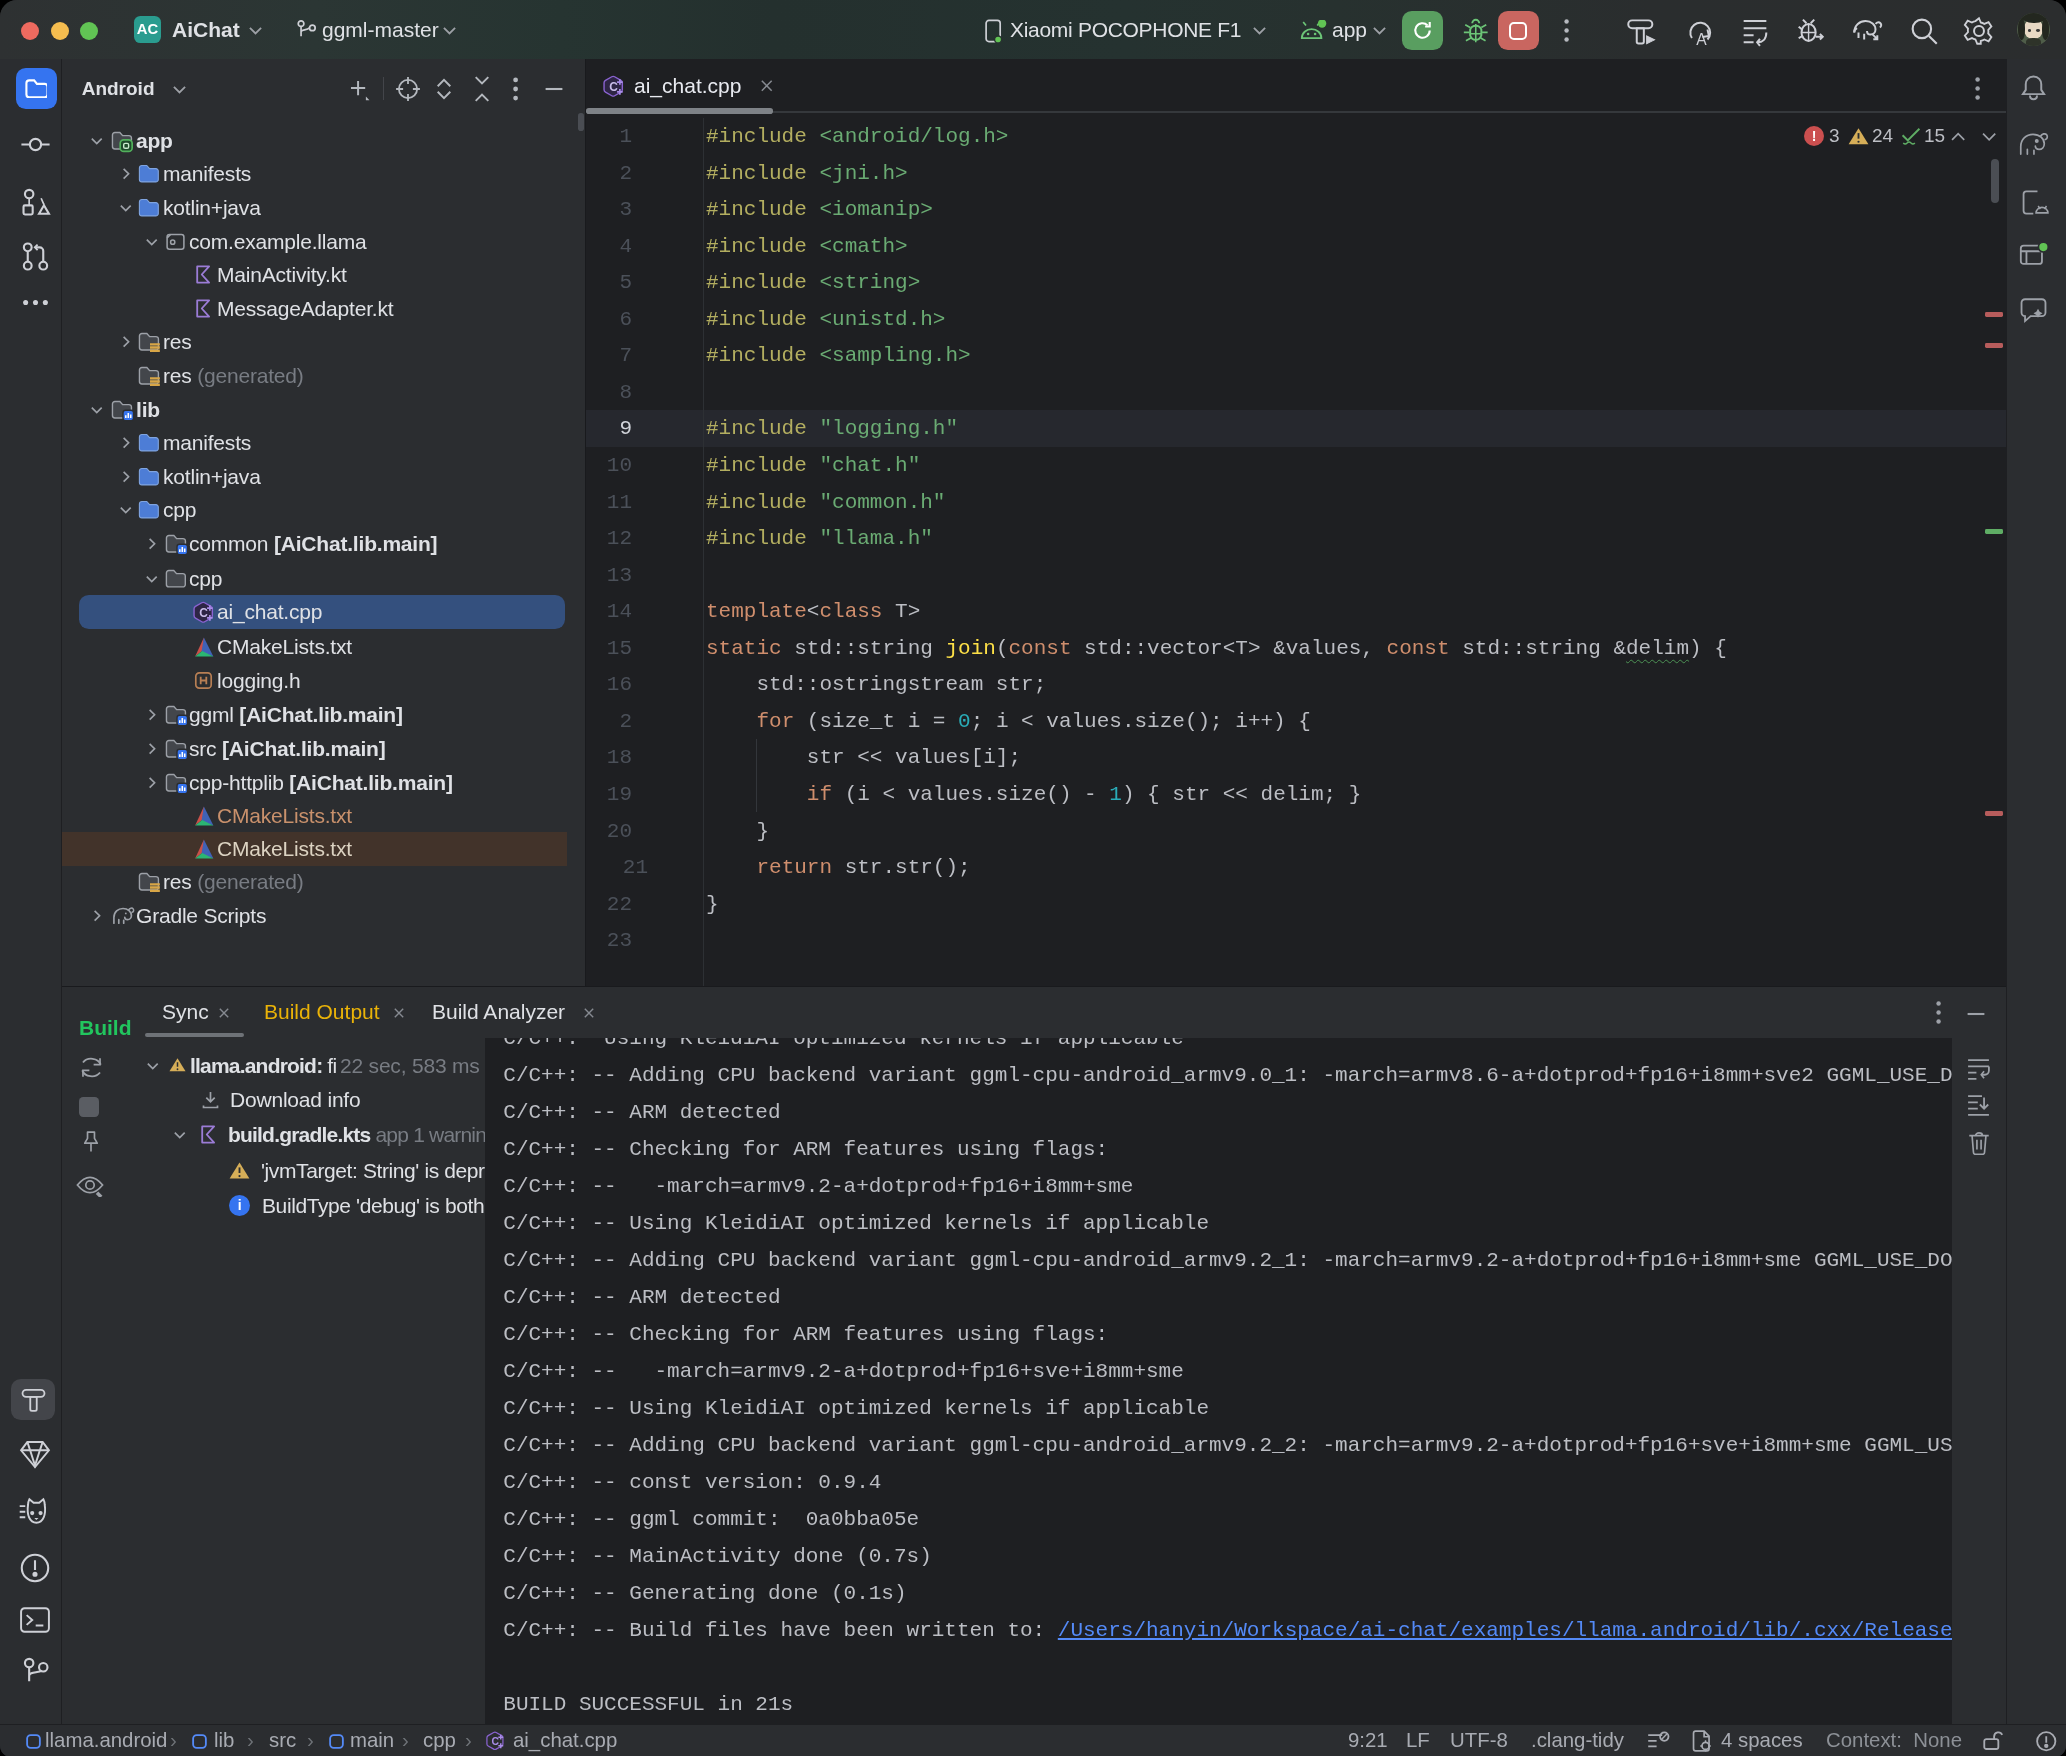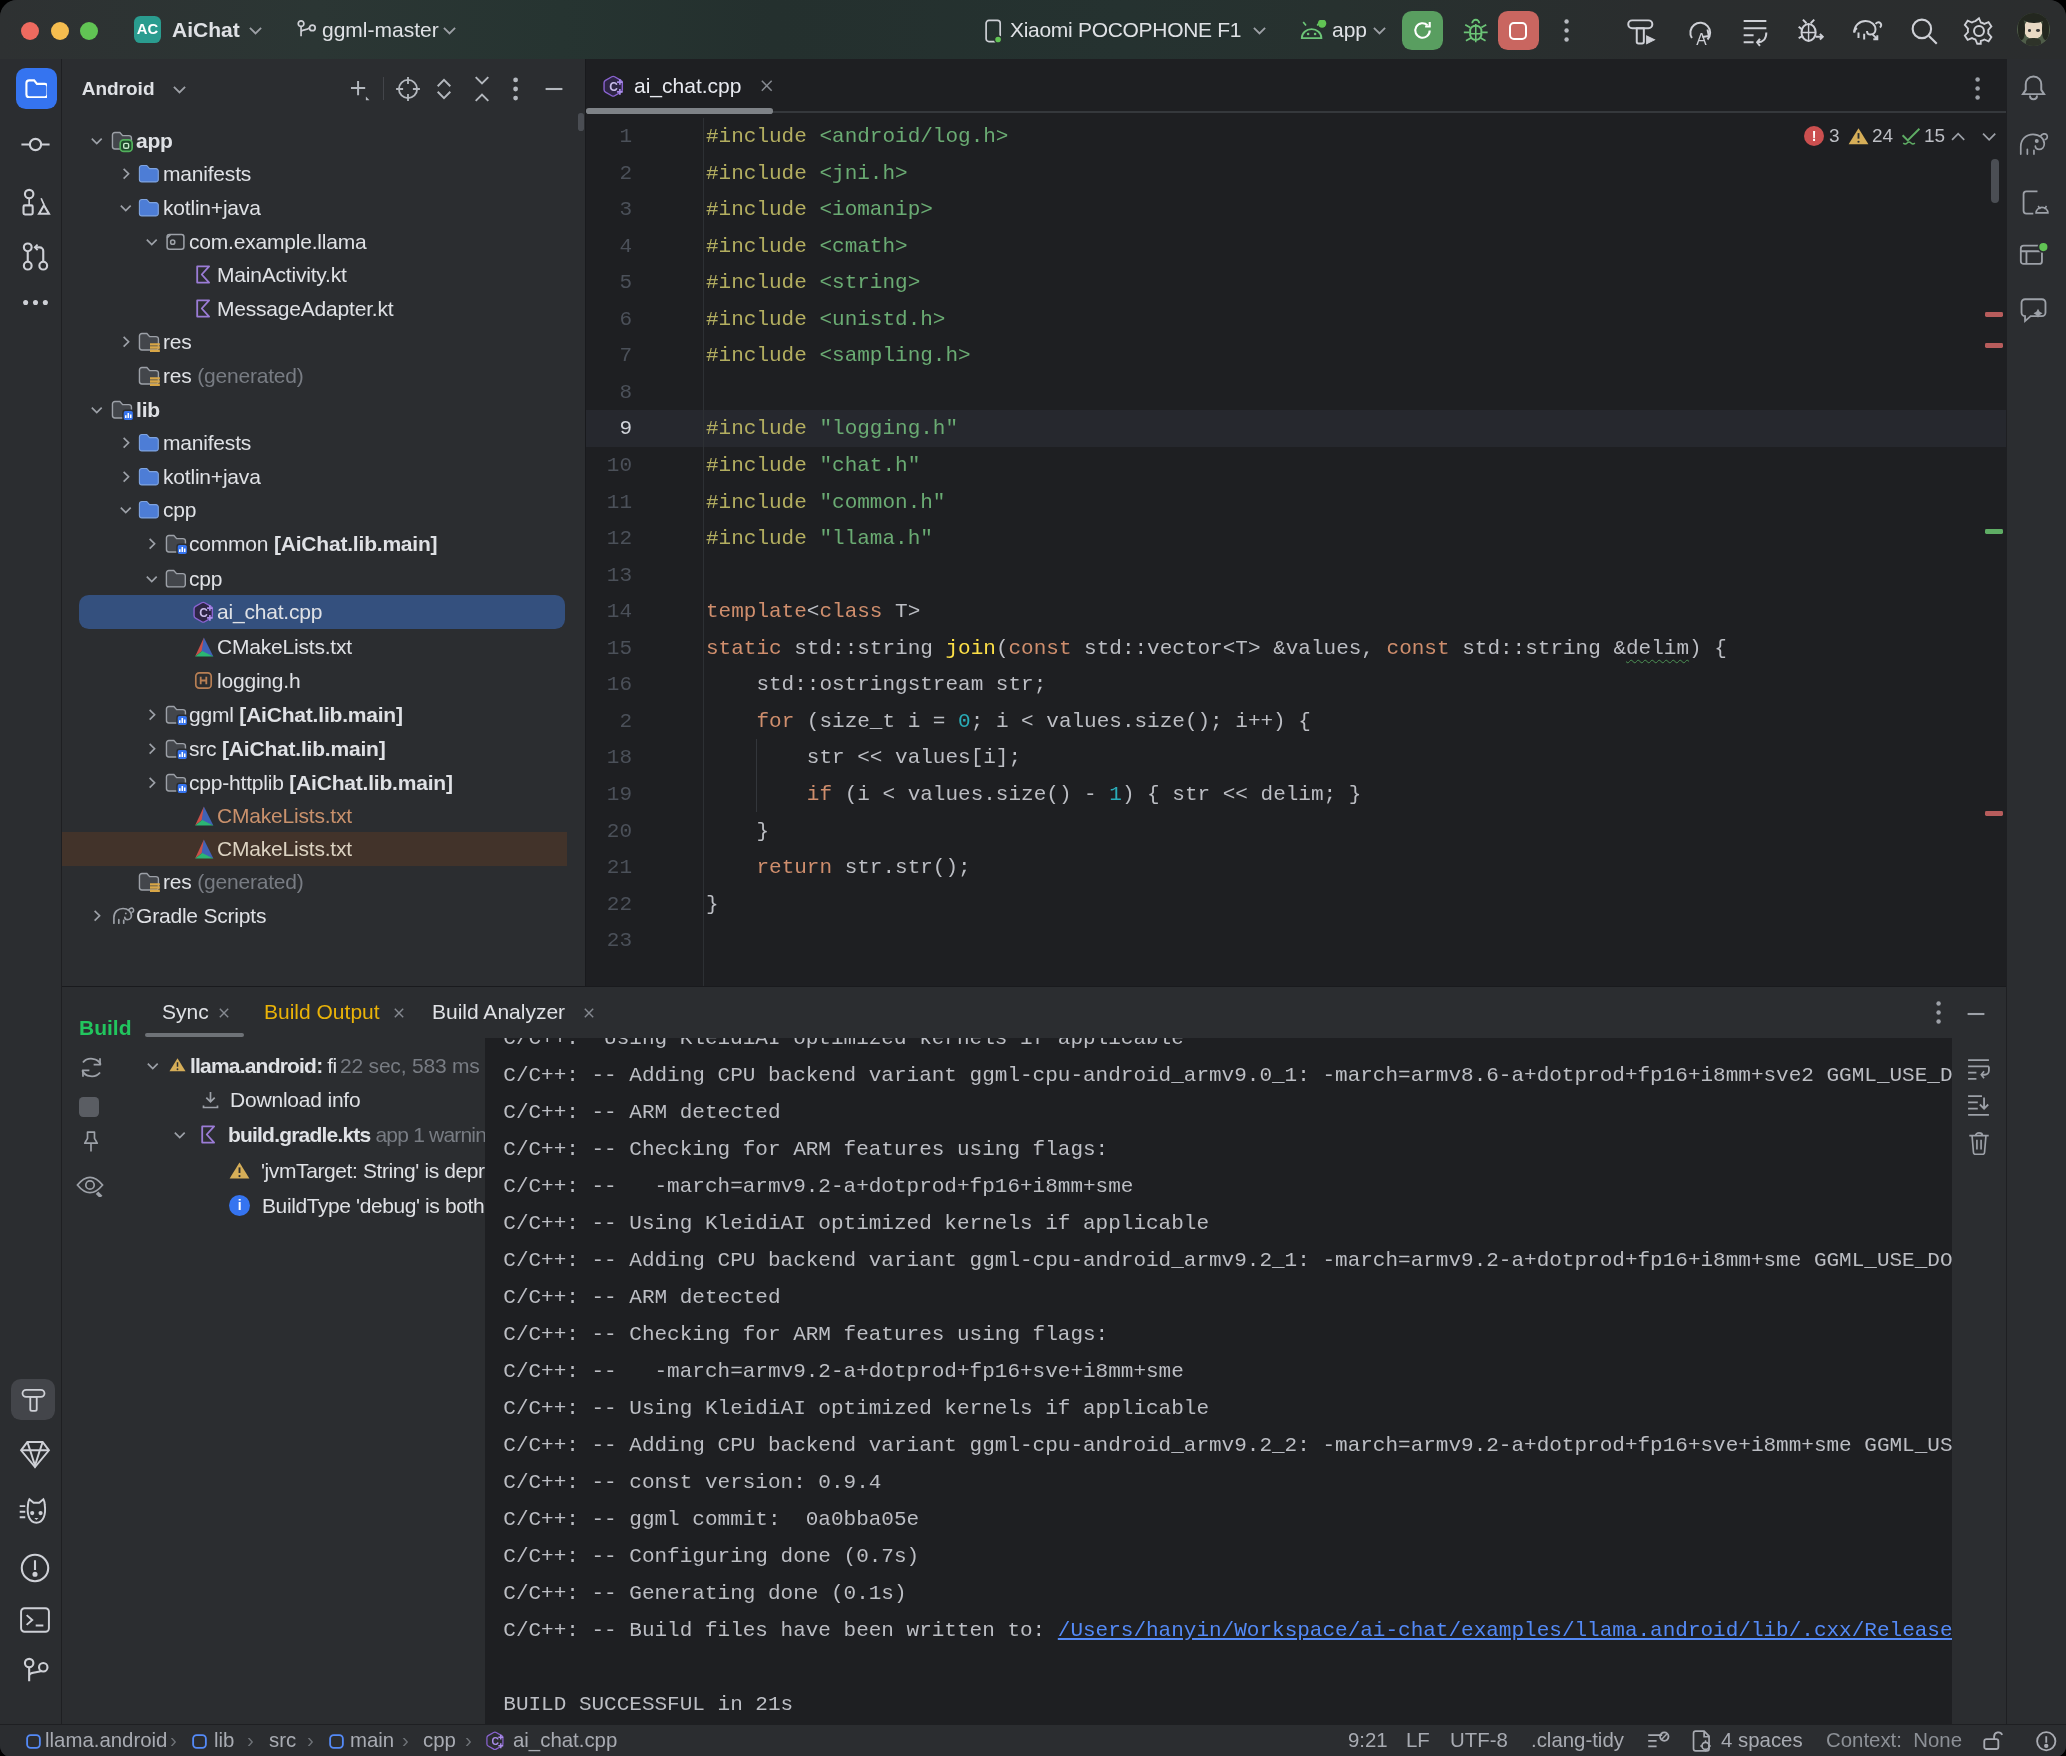--- a/index.html
+++ b/index.html
@@ -544,21 +544,21 @@
       <div class="lnum" style="left:0;top:366px;color:#4B5059">11</div>
       <div class="lnum" style="left:0;top:402px;color:#4B5059">12</div>
       <div class="lnum" style="left:0;top:439px;color:#4B5059">13</div>
       <div class="lnum" style="left:0;top:475px;color:#4B5059">14</div>
       <div class="lnum" style="left:0;top:512px;color:#4B5059">15</div>
       <div class="lnum" style="left:0;top:548px;color:#4B5059">16</div>
       <div class="lnum" style="left:0;top:585px;color:#4B5059">2</div>
       <div class="lnum" style="left:0;top:621px;color:#4B5059">18</div>
       <div class="lnum" style="left:0;top:658px;color:#4B5059">19</div>
       <div class="lnum" style="left:0;top:695px;color:#4B5059">20</div>
-      <div class="lnum" style="left:0;top:731px;color:#4B5059">21</div>
+      <div class="lnum" style="left:16px;top:731px;color:#4B5059">21</div>
       <div class="lnum" style="left:0;top:768px;color:#4B5059">22</div>
       <div class="lnum" style="left:0;top:804px;color:#4B5059">23</div>
       <div class="cline" style="left:120px;top:0px"><span class="mac">#include</span> <span class="str">&lt;android/log.h&gt;</span></div>
       <div class="cline" style="left:120px;top:37px"><span class="mac">#include</span> <span class="str">&lt;jni.h&gt;</span></div>
       <div class="cline" style="left:120px;top:73px"><span class="mac">#include</span> <span class="str">&lt;iomanip&gt;</span></div>
       <div class="cline" style="left:120px;top:110px"><span class="mac">#include</span> <span class="str">&lt;cmath&gt;</span></div>
       <div class="cline" style="left:120px;top:146px"><span class="mac">#include</span> <span class="str">&lt;string&gt;</span></div>
       <div class="cline" style="left:120px;top:183px"><span class="mac">#include</span> <span class="str">&lt;unistd.h&gt;</span></div>
       <div class="cline" style="left:120px;top:219px"><span class="mac">#include</span> <span class="str">&lt;sampling.h&gt;</span></div>
       <div class="cline" style="left:120px;top:292px"><span class="mac">#include</span> <span class="str">"logging.h"</span></div>
@@ -671,21 +671,21 @@
         <div class="conline">C/C++: --   -march=armv9.2-a+dotprod+fp16+i8mm+sme</div>
         <div class="conline">C/C++: -- Using KleidiAI optimized kernels if applicable</div>
         <div class="conline">C/C++: -- Adding CPU backend variant ggml-cpu-android_armv9.2_1: -march=armv9.2-a+dotprod+fp16+i8mm+sme GGML_USE_DOTPROD GGML_USE_FP16_VECTOR_ARITHMETIC</div>
         <div class="conline">C/C++: -- ARM detected</div>
         <div class="conline">C/C++: -- Checking for ARM features using flags:</div>
         <div class="conline">C/C++: --   -march=armv9.2-a+dotprod+fp16+sve+i8mm+sme</div>
         <div class="conline">C/C++: -- Using KleidiAI optimized kernels if applicable</div>
         <div class="conline">C/C++: -- Adding CPU backend variant ggml-cpu-android_armv9.2_2: -march=armv9.2-a+dotprod+fp16+sve+i8mm+sme GGML_USE_DOTPROD GGML_USE_FP16_VECTOR_ARITHMETIC</div>
         <div class="conline">C/C++: -- const version: 0.9.4</div>
         <div class="conline">C/C++: -- ggml commit:  0a0bba05e</div>
-        <div class="conline">C/C++: -- Configuring done (0.7s)</div>
+        <div class="conline">C/C++: -- MainActivity done (0.7s)</div>
         <div class="conline">C/C++: -- Generating done (0.1s)</div>
         <div class="conline">C/C++: -- Build files have been written to: <span style="color:#548AF7;text-decoration:underline;">/Users/hanyin/Workspace/ai-chat/examples/llama.android/lib/.cxx/Release/arm64-v8a</span></div>
         <div class="conline">&nbsp;</div>
         <div class="conline">BUILD SUCCESSFUL in 21s</div>
       </div>
     </div>
 
     <svg class="abs" style="left:1904px;top:69px" width="25" height="25" viewBox="0 0 36 36" fill="none" stroke="#9DA1A8" stroke-width="2.6">
       <path d="M3 6 h30 M3 15 h30 M3 24 h12 M3 33 h12"></path>
       <path d="M33 15 v6 a6 6 0 0 1 -6 6 h-4"></path>

